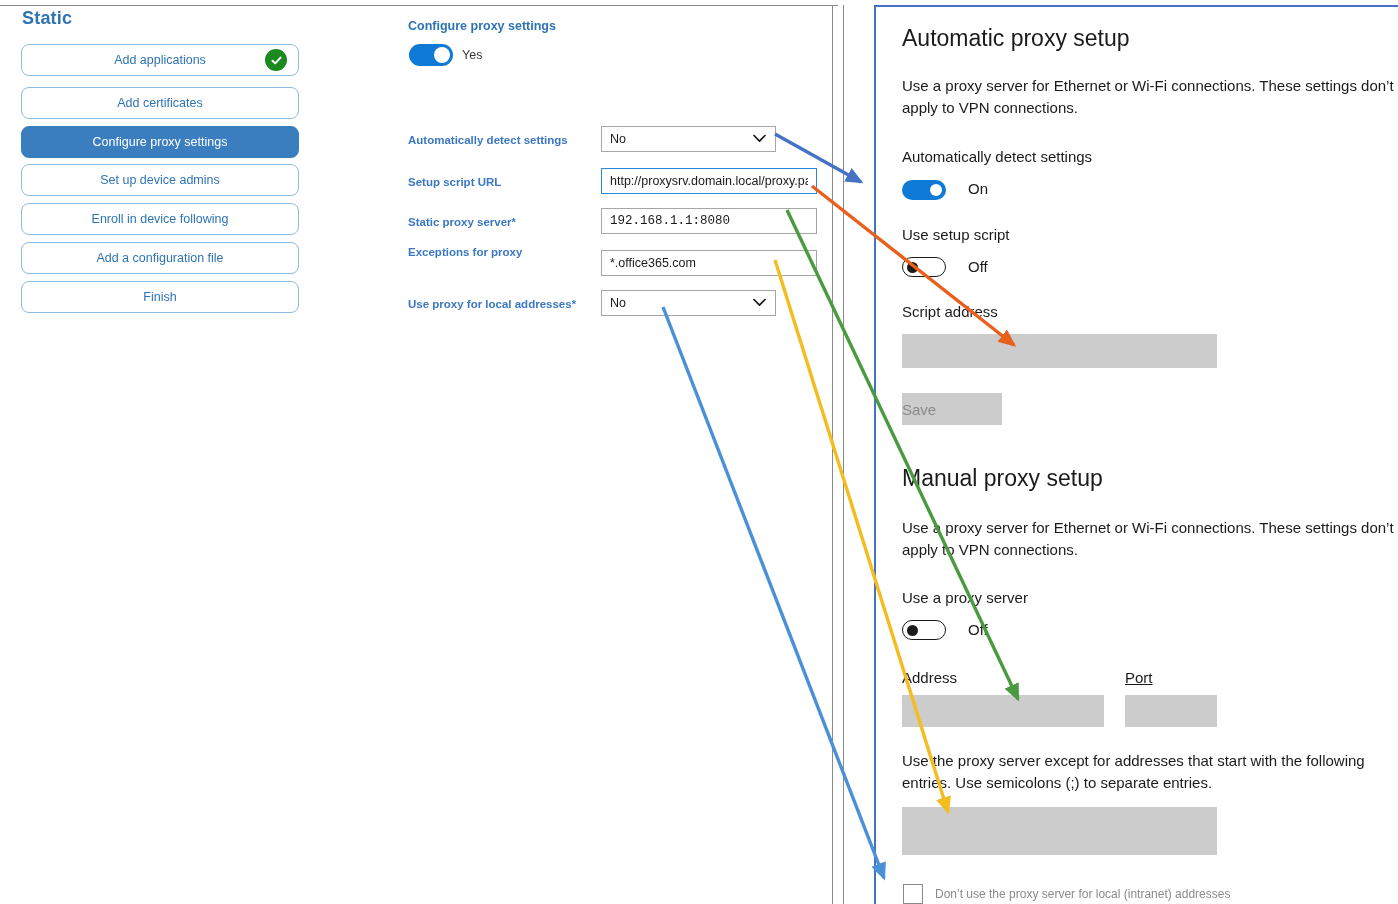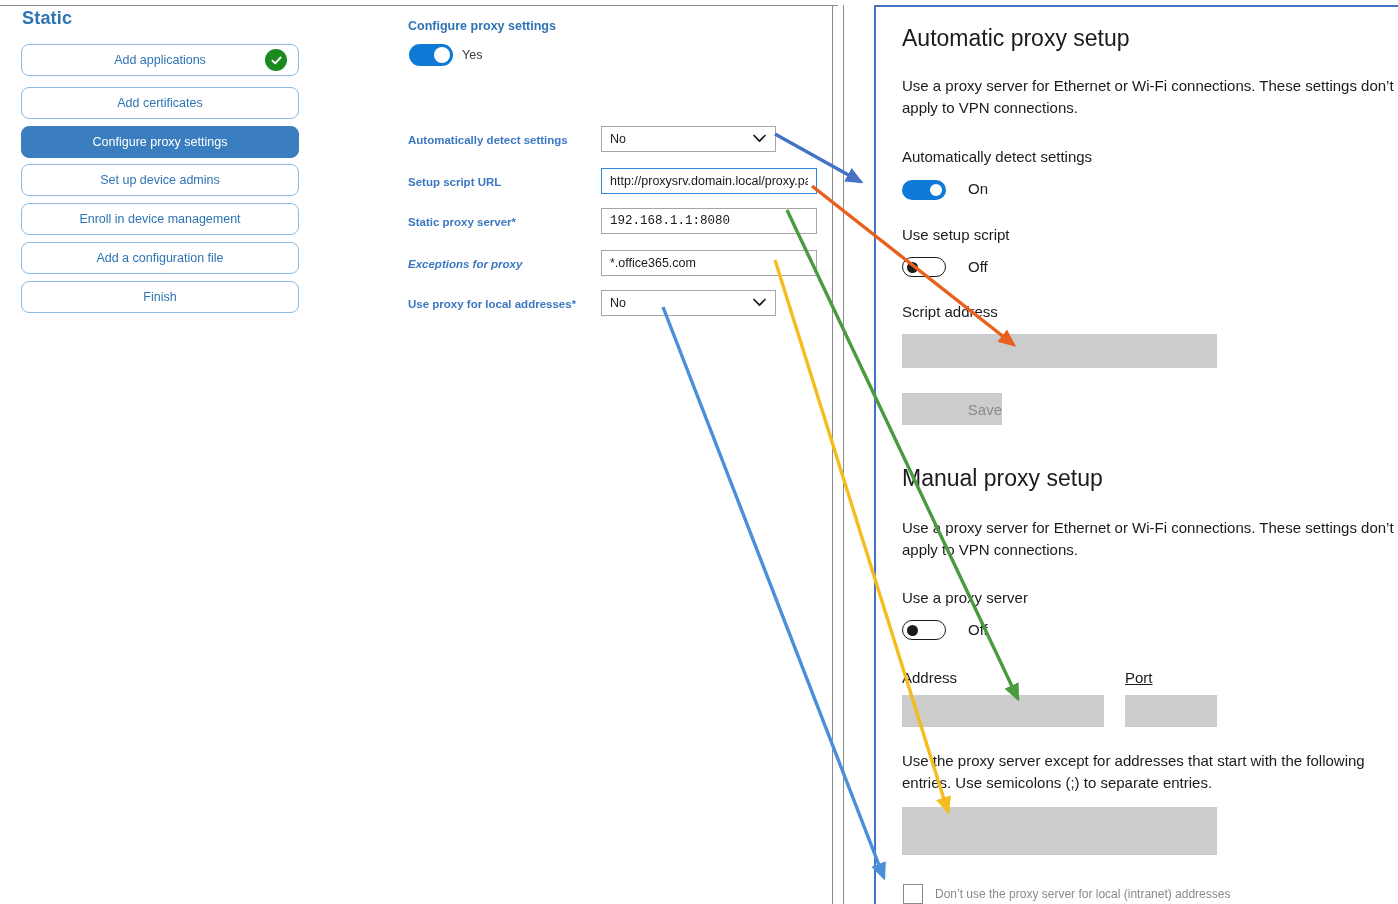--- a/index.html
+++ b/index.html
@@ -65,21 +65,21 @@
   .w-p{position:absolute;left:26px;width:498px;font-size:15px;line-height:22px;color:#1b1b1b;}
   .w-lbl{position:absolute;left:26px;font-size:15px;color:#1b1b1b;}
   .wsw{position:absolute;left:26px;width:44px;height:20px;border-radius:10px;box-sizing:border-box;}
   .wsw.on{background:#0f7ad6;}
   .wsw.on .k{position:absolute;right:4px;top:4px;width:12px;height:12px;border-radius:50%;background:#ffffff;}
   .wsw.off{background:#ffffff;border:1.6px solid #1b1b1b;}
   .wsw.off .k{position:absolute;left:4px;top:4px;width:11px;height:11px;border-radius:50%;background:#1b1b1b;}
   .wsw-t{position:absolute;font-size:15px;color:#1b1b1b;}
   .gbox{position:absolute;background:#cccccc;}
   .savebtn{
-    position:absolute;background:#cccccc;display:flex;align-items:center;justify-content:flex-end;
+    position:absolute;background:#cccccc;display:flex;align-items:center;justify-content:flex-start;
     font-size:15px;color:#8a8a8a;
   }
   .w-chk{position:absolute;left:27px;width:20px;height:20px;border:1.6px solid #8a8a8a;background:#fff;box-sizing:border-box;}
   .w-chk-t{position:absolute;left:59px;font-size:12px;color:#8a8a8a;}
 
   
   #arrows{position:absolute;left:0;top:0;width:1398px;height:904px;pointer-events:none;}
 </style>
 </head>
 <body>
@@ -103,21 +103,21 @@
   <div class="step" style="top:87px;">
     <span>Add certificates</span>
   </div>
   <div class="step sel" style="top:126px;">
     <span>Configure proxy settings</span>
   </div>
   <div class="step" style="top:164px;">
     <span>Set up device admins</span>
   </div>
   <div class="step" style="top:203px;">
-    <span>Enroll in device management</span>
+    <span>Enroll in device following</span>
   </div>
   <div class="step" style="top:242px;">
     <span>Add a configuration file</span>
   </div>
   <div class="step" style="top:281px;">
     <span>Finish</span>
   </div>
 
   <div class="mid-title">Configure proxy settings</div>
 
@@ -145,21 +145,21 @@
     <span class="txt">http://proxysrv.domain.local/proxy.pa</span>
   </div>
 
   <div class="flabel" style="top:216px;">
     <span>Static proxy server</span><span class="req">*</span>
   </div>
   <div class="ctl" style="top:208px;width:216px;font-family:Liberation Mono, monospace;">
     <span class="txt">192.168.1.1:8080</span>
   </div>
 
-  <div class="flabel" style="top:258px;font-style:italic;">
+  <div class="flabel" style="top:246px;">
     <span>Exceptions for proxy</span>
   </div>
   <div class="ctl" style="top:250px;width:216px;">
     <span class="txt">*.office365.com</span>
   </div>
 
   <div class="flabel" style="top:298px;">
     <span>Use proxy for local addresses</span><span class="req">*</span>
   </div>
   <div class="ctl" style="top:290px;width:175px;">

